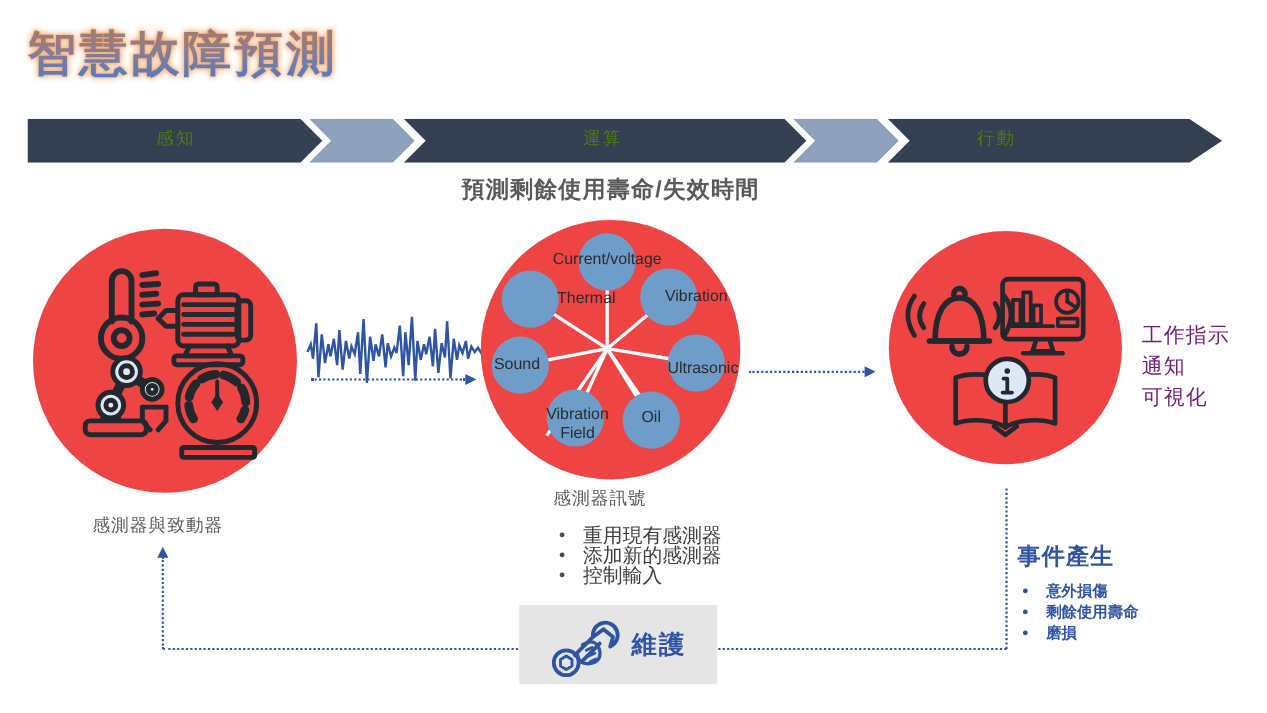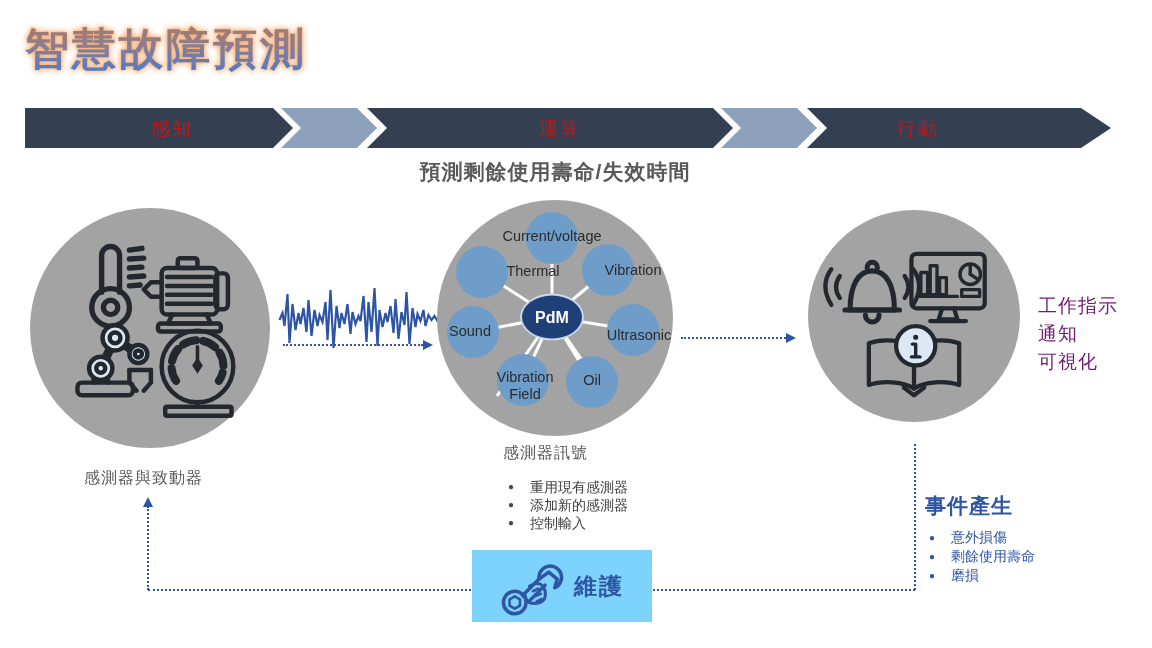--- a/index.html
+++ b/index.html
@@ -8,58 +8,58 @@
   .abs{position:absolute;}
 
   
   .title{left:25px;top:20px;font-size:44px;font-weight:700;letter-spacing:3px;
          background:linear-gradient(180deg,#b07a5e 0%,#8a7d93 45%,#3e7bd7 100%);
          -webkit-background-clip:text;background-clip:text;color:transparent;
          filter:drop-shadow(0 0 3px rgba(243,160,92,.85)) drop-shadow(0 0 1px rgba(243,160,92,.7));}
 
   
   .banner-svg{left:25px;top:108px;}
-  .stage-label{top:116px;color:#b91c1c;font-size:19px;letter-spacing:2px;transform:translateX(-50%);white-space:nowrap;margin-left:12px;}
+  .stage-label{top:116px;color:#4d7c0f;font-size:16px;letter-spacing:2px;transform:translateX(-50%);white-space:nowrap;}
 
   .subtitle{left:295px;top:158px;width:520px;text-align:center;font-size:21px;font-weight:700;color:#595959;letter-spacing:1px;}
 
   
-  .bigcircle{border-radius:50%;background:#a3a3a3;}
+  .bigcircle{border-radius:50%;background:#ef4444;}
   .machines{left:30px;top:208px;width:240px;height:240px;display:flex;align-items:center;justify-content:center;}
   .pdm-circle{left:437px;top:200px;width:236px;height:236px;}
   .action-circle{left:808px;top:210px;width:212px;height:212px;display:flex;align-items:center;justify-content:center;}
 
   
   .sat{position:absolute;width:52px;height:52px;border-radius:50%;background:#6f9dc9;transform:translate(-50%,-50%);}
   .sat-label{position:absolute;transform:translate(-50%,-50%);font-size:14.5px;color:#2b2b2b;white-space:nowrap;text-align:center;}
   .sat-label.wrap{white-space:normal;width:80px;line-height:1.15;}
   .pdm-badge{position:absolute;left:115px;top:117px;transform:translate(-50%,-50%);width:60px;height:43px;border-radius:50%;
              background:#1f4077;border:2px solid #c8d6ea;display:flex;align-items:center;justify-content:center;
              color:#fff;font-size:16px;font-weight:700;}
 
   
   .caption-gray{font-size:16px;color:#595959;letter-spacing:1px;}
   .list{display:flex;flex-direction:column;}
   .list .row{display:flex;align-items:center;}
   .list .row::before{content:"●";font-size:10px;margin-right:16px;}
-  .list-dark .row{color:#3d3d3d;font-size:14px;line-height:18px;}
+  .list-dark .row{color:#3d3d3d;font-size:18px;line-height:18px;}
   .list-dark .row::before{color:#4a4a4a;}
-  .list-blue .row{color:#2e55a3;font-size:14px;font-weight:400;line-height:19px;}
+  .list-blue .row{color:#2e55a3;font-size:14px;font-weight:700;line-height:19px;}
   .list-blue .row::before{color:#2e55a3;}
   .right-caption{left:1038px;top:292px;font-size:19px;color:#701a75;line-height:28px;letter-spacing:1px;}
   .events-heading{font-size:21px;font-weight:700;color:#2e55a3;letter-spacing:1px;}
 
   
   .dotted-h{height:0;border-top:2px dotted #2e55a3;}
   .dotted-v{width:0;border-left:2px dotted #2e55a3;}
   .ah-right{width:0;height:0;border-left:10px solid #2e55a3;border-top:5px solid transparent;border-bottom:5px solid transparent;}
   .ah-up{width:0;height:0;border-bottom:10px solid #2e55a3;border-left:5px solid transparent;border-right:5px solid transparent;}
 
   
-  .maint{left:472px;top:550px;width:180px;height:72px;background:#7dd3fc;display:flex;align-items:center;justify-content:center;gap:8px;}
+  .maint{left:472px;top:550px;width:180px;height:72px;background:#e5e5e5;display:flex;align-items:center;justify-content:center;gap:8px;}
   .maint-label{font-size:23px;font-weight:700;color:#2e55a3;letter-spacing:2px;}
 
   svg{display:block;}
 </style>
 </head>
 <body>
 
 <div class="stage">
 
   <div class="abs title">智慧故障預測</div>
@@ -159,21 +159,20 @@
     <div class="sat" style="left:155px;top:182px;"></div>
 
     <div class="sat-label" style="left:115px;top:36px;">Current/voltage</div>
     <div class="sat-label" style="left:48px;top:71px;margin-left:48px;">Thermal</div>
     <div class="sat-label" style="left:173px;top:70px;padding-left:46px;">Vibration</div>
     <div class="sat-label" style="left:33px;top:131px;">Sound</div>
     <div class="sat-label" style="left:202px;top:135px;">Ultrasonic</div>
     <div class="sat-label wrap" style="left:88px;top:186px;">Vibration Field</div>
     <div class="sat-label" style="left:155px;top:180px;">Oil</div>
 
-    <div class="pdm-badge">PdM</div>
   </div>
 
   <div class="abs dotted-h" style="left:681px;top:337px;width:105px;"></div>
   <div class="abs ah-right" style="left:786px;top:333px;"></div>
 
   <div class="abs caption-gray" style="left:503px;top:443px;">感測器訊號</div>
   <div class="abs list list-dark" style="left:508px;top:478px;">
     <div class="row">重用現有感測器</div>
     <div class="row">添加新的感測器</div>
     <div class="row">控制輸入</div>

